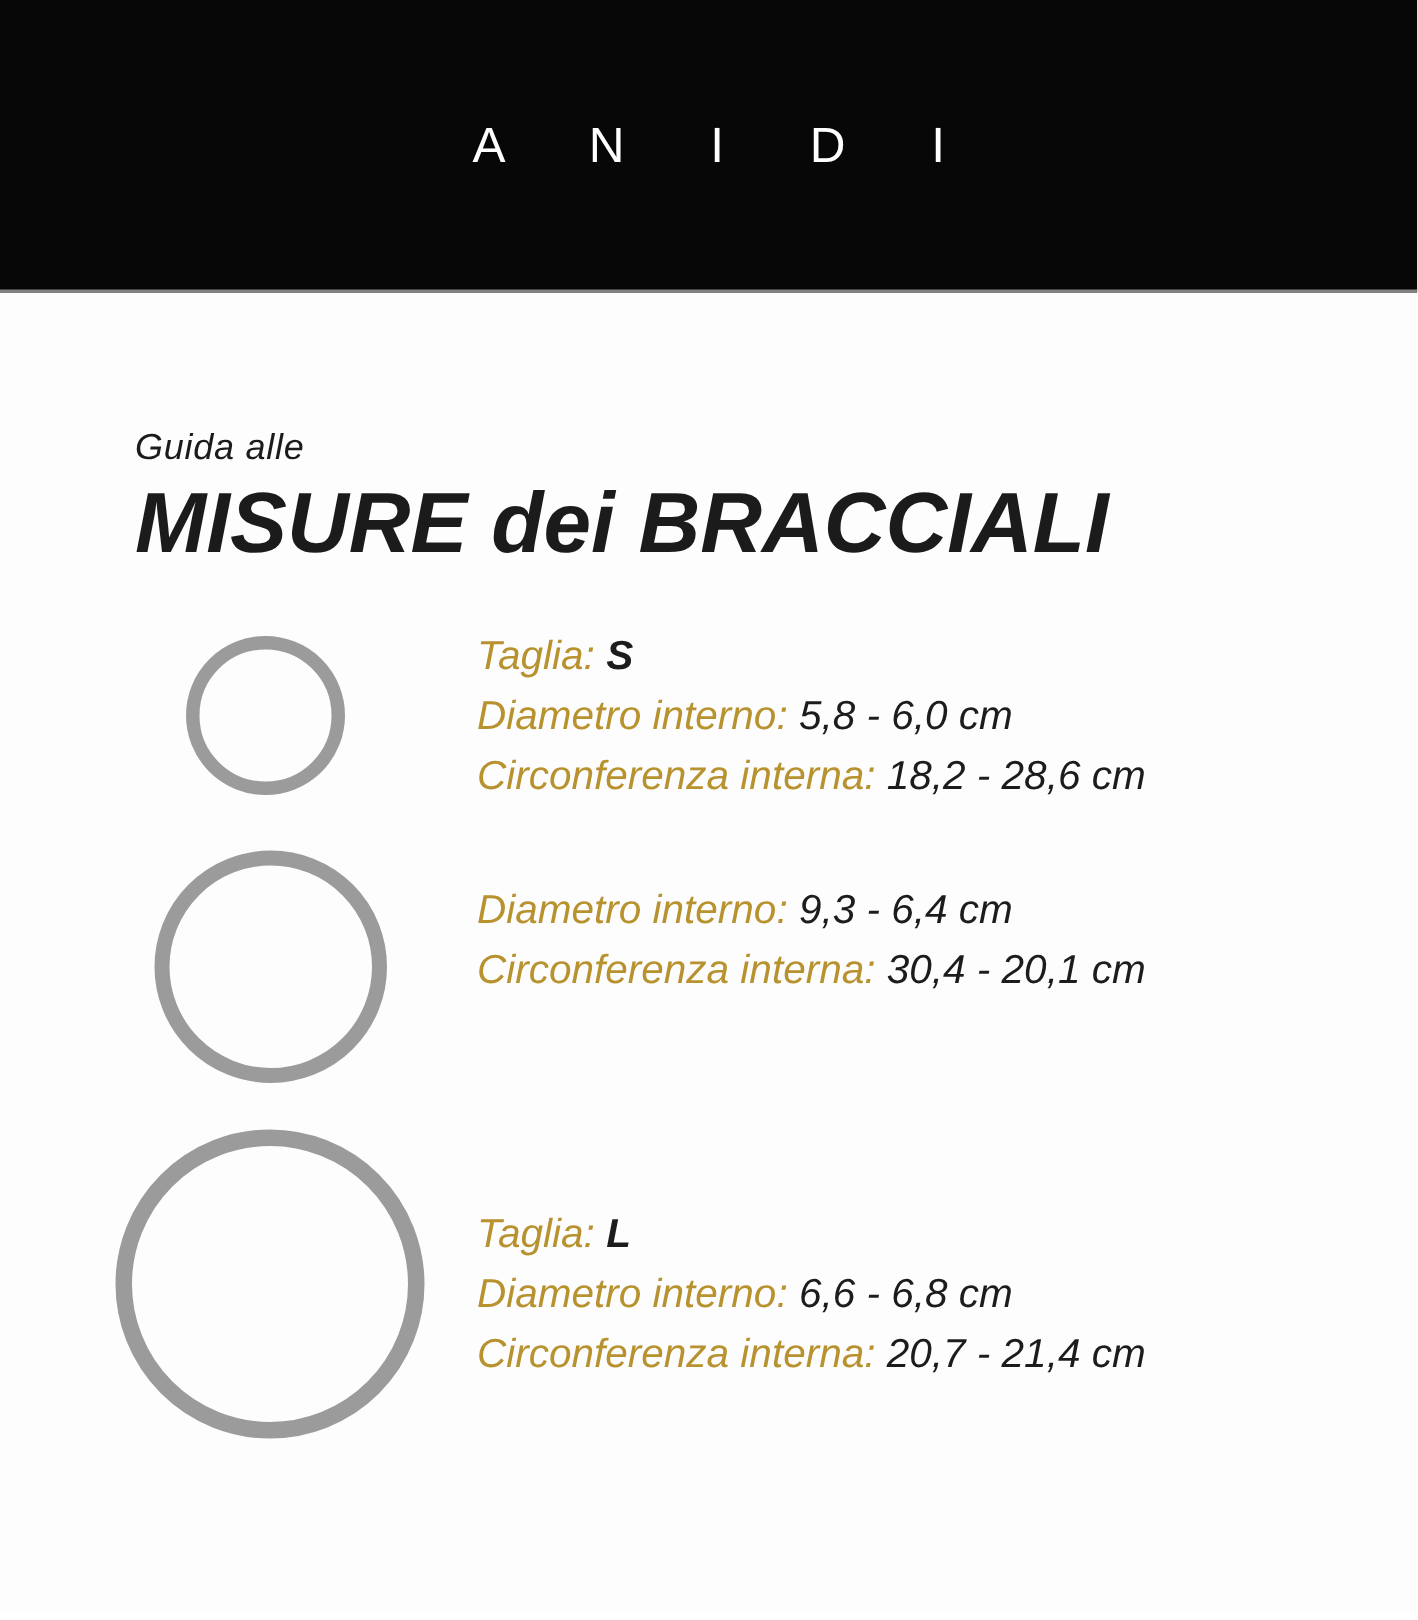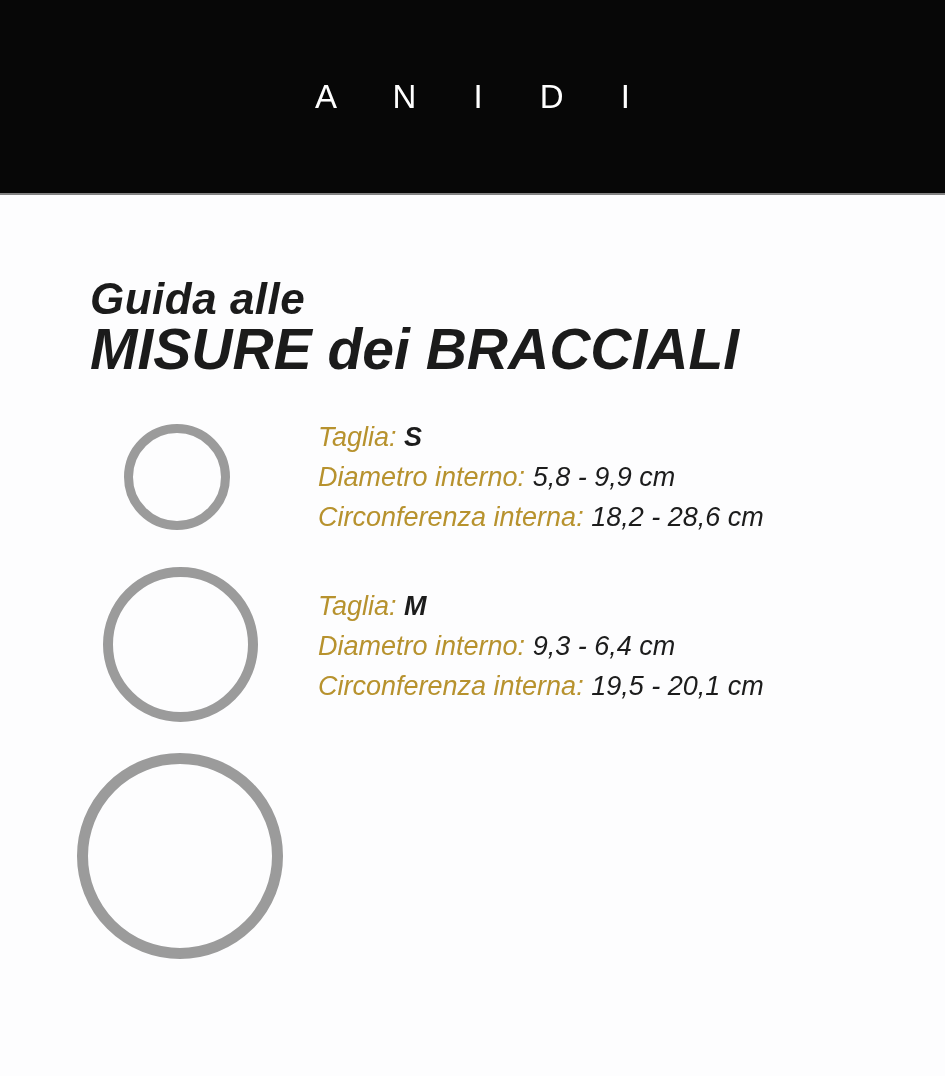--- a/index.html
+++ b/index.html
@@ -38,23 +38,23 @@
 
   
   .title-block {
     position: absolute;
     left: 90px;
     top: 278px;
     color: #1b1b1b;
   }
   .title-sub {
     font-style: italic;
-    font-size: 44px;
+    font-size: 24px;
     line-height: 42px;
-    font-weight: 700;
+    font-weight: 400;
     letter-spacing: 0.5px;
   }
   .title-main {
     font-style: italic;
     font-size: 57px;
     line-height: 58px;
     font-weight: 700;
     letter-spacing: 0px;
   }
 
@@ -100,35 +100,43 @@
     <div class="title-sub">Guida alle</div>
     <div class="title-main">MISURE dei BRACCIALI</div>
   </div>
 
   <div class="ring ring-s"></div>
   <div class="size-block size-block-s">
     <div>
       <span class="lbl">Taglia:</span><span class="val val-b">S</span>
     </div>
     <div>
-      <span class="lbl">Diametro interno:</span><span class="val">5,8 - 9,9 cm</span>
+      <span class="lbl">Diametro interno:</span><span class="val">5,8 - 6,0 cm</span>
     </div>
     <div>
       <span class="lbl">Circonferenza interna:</span><span class="val">18,2 - 28,6 cm</span>
     </div>
   </div>
 
   <div class="ring ring-m"></div>
   <div class="size-block size-block-m">
     <div>
-      <span class="lbl">Taglia:</span><span class="val val-b">M</span>
-    </div>
-    <div>
       <span class="lbl">Diametro interno:</span><span class="val">9,3 - 6,4 cm</span>
     </div>
     <div>
-      <span class="lbl">Circonferenza interna:</span><span class="val">19,5 - 20,1 cm</span>
+      <span class="lbl">Circonferenza interna:</span><span class="val">30,4 - 20,1 cm</span>
     </div>
   </div>
 
   <div class="ring ring-l"></div>
+  <div class="size-block size-block-l">
+    <div>
+      <span class="lbl">Taglia:</span><span class="val val-b">L</span>
+    </div>
+    <div>
+      <span class="lbl">Diametro interno:</span><span class="val">6,6 - 6,8 cm</span>
+    </div>
+    <div>
+      <span class="lbl">Circonferenza interna:</span><span class="val">20,7 - 21,4 cm</span>
+    </div>
+  </div>
 
 </div>
 
 </body></html>

